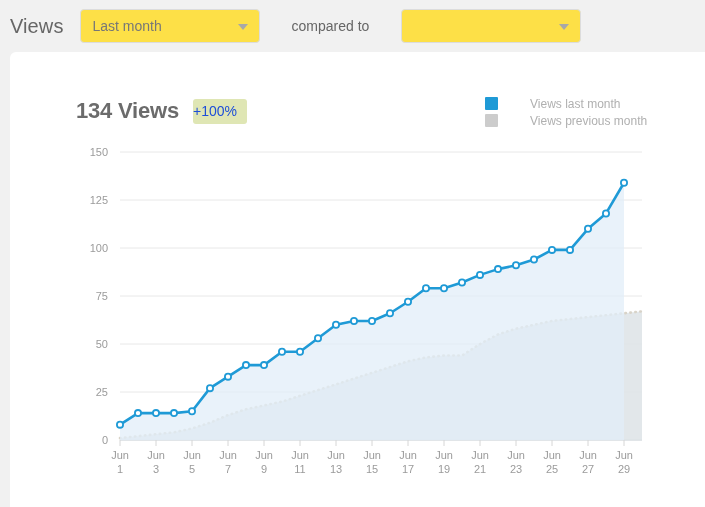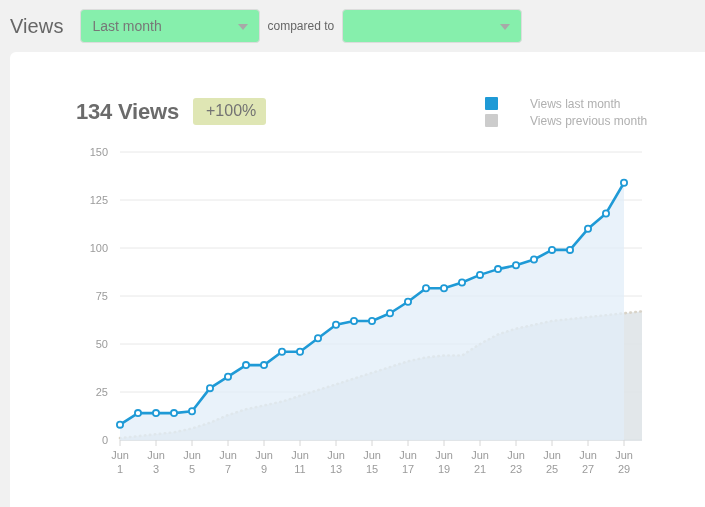--- a/index.html
+++ b/index.html
@@ -19,59 +19,59 @@
     display: flex; align-items: center;
     padding-left: 10px;
   }
   .topbar-title {
     font-size: 20px; color: #666; font-weight: 400;
     margin-right: 16px; letter-spacing: 0.1px;
   }
   .select {
     position: relative;
     height: 34px; min-width: 180px;
-    background: #86efac; border: 1px solid #dcdcdc; border-radius: 4px;
+    background: #fde047; border: 1px solid #dcdcdc; border-radius: 4px;
     display: flex; align-items: center;
     padding: 0 30px 0 12px;
     font-size: 14px; color: #777;
     cursor: pointer;
   }
   .select .caret {
     position: absolute; right: 11px; top: 50%;
     width: 0; height: 0; margin-top: -2px;
     border-left: 5px solid transparent;
     border-right: 5px solid transparent;
     border-top: 6px solid #a8a8a8;
   }
   .compared {
-    font-size: 12px; color: #666;
-    margin: 0 8px;
+    font-size: 14px; color: #666;
+    margin: 0 32px;
   }
 
   
   .card {
     position: absolute; left: 10px; top: 52px;
     width: 695px; height: 455px;
     background: #ffffff;
     border-top-left-radius: 6px;
   }
 
   .headline {
     position: absolute; left: 76px; top: 98px;
     display: flex; align-items: flex-end;
   }
   .headline-value {
     font-size: 22px; font-weight: bold; color: #6b6b6b;
     letter-spacing: -0.2px;
   }
   .badge {
     margin-left: 14px;
-    background: #dfe6b4; color: #737373;
-    font-size: 16px; border-radius: 3px;
-    padding: 5px 10px 6px 13px;
+    background: #dfe6b4; color: #1d4ed8;
+    font-size: 14px; border-radius: 3px;
+    padding: 5px 10px 6px 0;
     line-height: 1;
   }
 
   .legend {
     position: absolute; left: 485px; top: 95px;
     font-size: 12px; color: #b0b0b0;
   }
   .legend-row { display: flex; align-items: center; height: 17px; }
   .legend-swatch { width: 13px; height: 13px; margin-right: 8px; border-radius: 1px; }
   .legend-label { line-height: 1; margin-left: 24px; }

